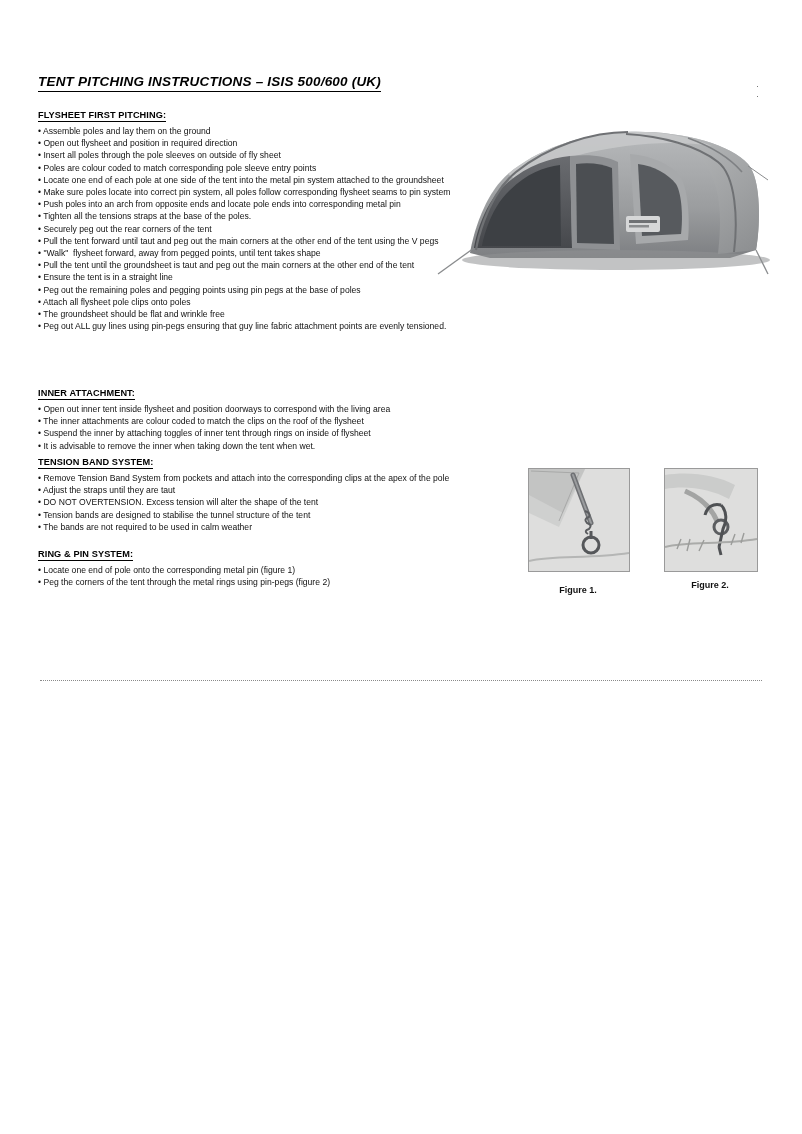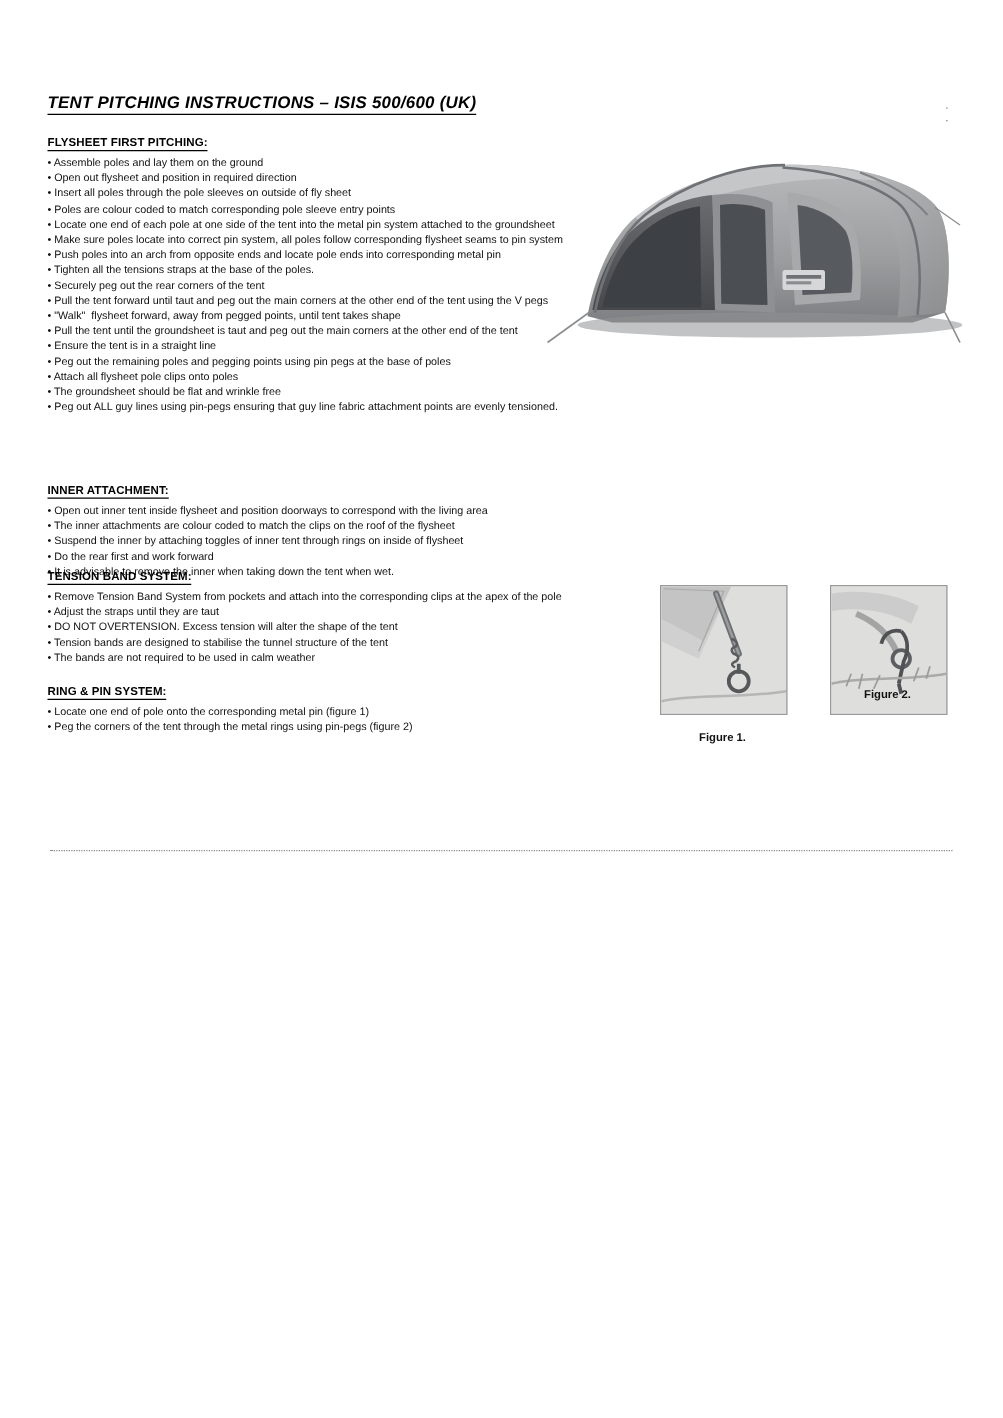--- a/index.html
+++ b/index.html
@@ -88,21 +88,21 @@
   #fig1-box { left: 528px; top: 468px; width: 100px; height: 102px; }
   #fig2-box { left: 664px; top: 468px; width: 92px; height: 102px; }
   .fig-caption {
     position: absolute;
     font-size: 9px;
     font-weight: bold;
     color: #111;
     text-align: center;
   }
   #fig1-cap { left: 528px; top: 585px; width: 100px; }
-  #fig2-cap { left: 664px; top: 550px; width: 92px; }
+  #fig2-cap { left: 664px; top: 580px; width: 92px; }
 
   .divider {
     position: absolute;
     left: 40px;
     top: 680px;
     width: 722px;
     border-top: 1px dotted #8a8a8a;
   }
   .corner-dot {
     position: absolute;
@@ -140,21 +140,20 @@
       <li>Peg out ALL guy lines using pin-pegs ensuring that guy line fabric attachment points are evenly tensioned.</li>
     </ul>
   </div>
 
   <div class="section" id="sec-inner">
     <div class="section-head">INNER ATTACHMENT:</div>
     <ul class="bullets">
       <li>Open out inner tent inside flysheet and position doorways to correspond with the living area</li>
       <li>The inner attachments are colour coded to match the clips on the roof of the flysheet</li>
       <li>Suspend the inner by attaching toggles of inner tent through rings on inside of flysheet</li>
-      <li>Do the rear first and work forward</li>
       <li>It is advisable to remove the inner when taking down the tent when wet.</li>
     </ul>
   </div>
 
   <div class="section" id="sec-tension">
     <div class="section-head">TENSION BAND SYSTEM:</div>
     <ul class="bullets">
       <li>Remove Tension Band System from pockets and attach into the corresponding clips at the apex of the pole</li>
       <li>Adjust the straps until they are taut</li>
       <li>DO NOT OVERTENSION. Excess tension will alter the shape of the tent</li>

